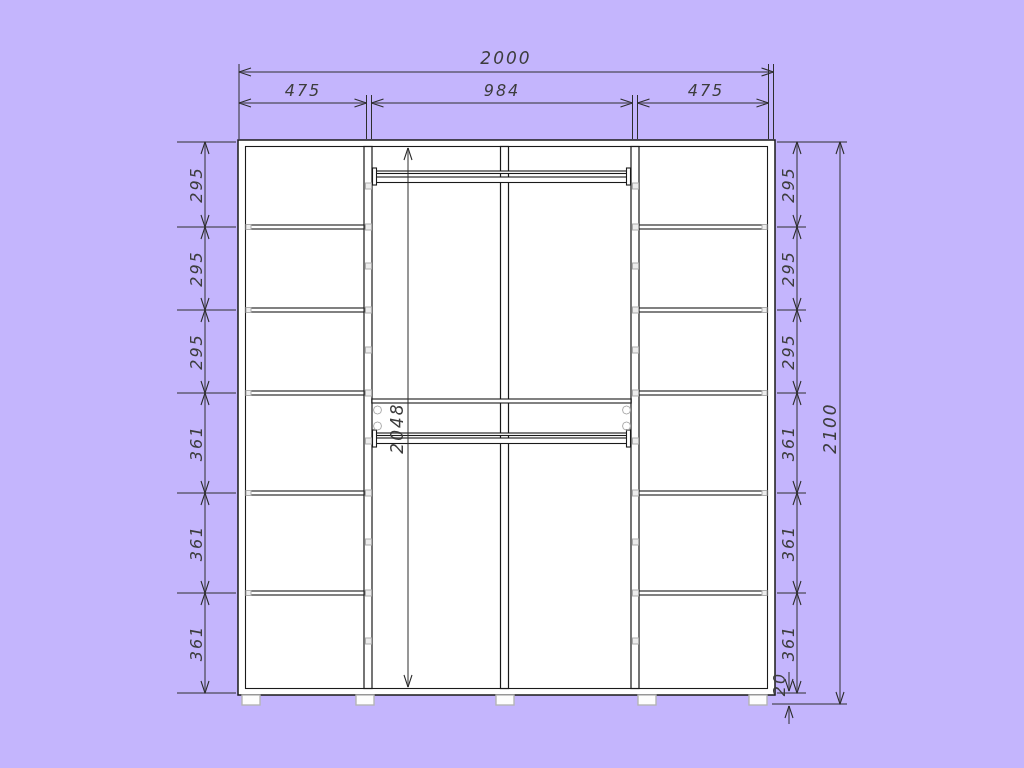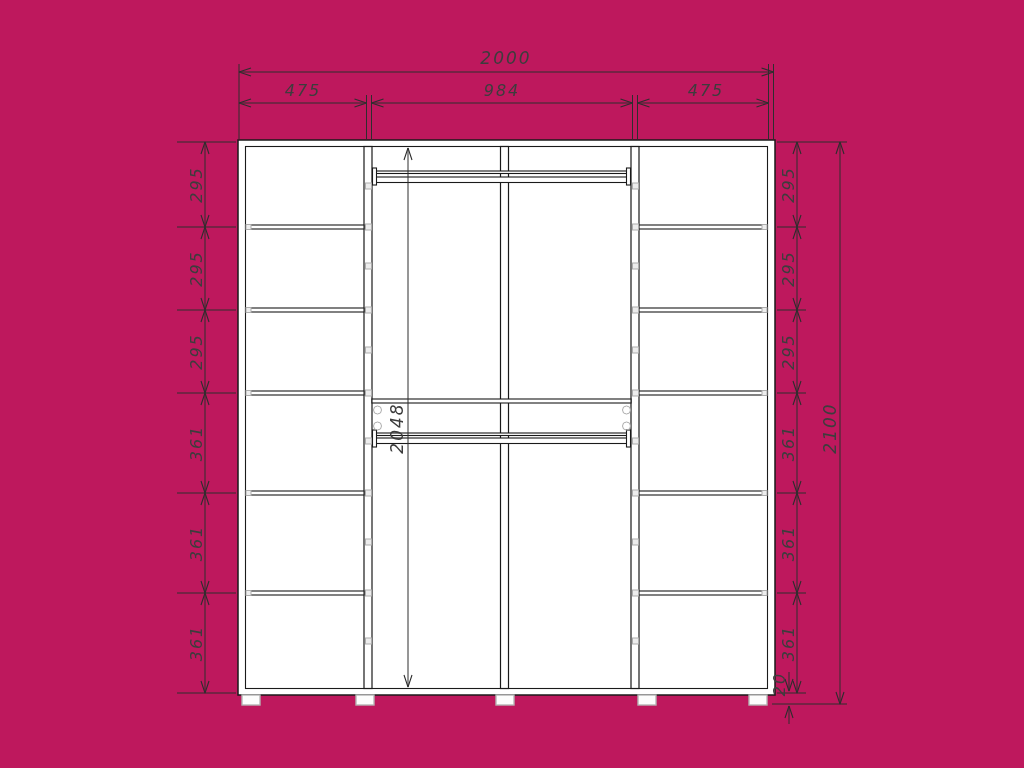--- a/index.html
+++ b/index.html
@@ -4,21 +4,21 @@
 <style>
   html, body {
     margin: 0;
     padding: 0;
     background: #ffffff;
   }
   .canvas {
     position: relative;
     width: 1024px;
     height: 768px;
-    background: #be185d;
+    background: #c4b5fd;
     overflow: hidden;
   }
   svg {
     display: block;
   }
   .dim-text {
     font-family: "DejaVu Sans", sans-serif;
     font-style: italic;
     fill: #3d3d3d;
     letter-spacing: 2px;

